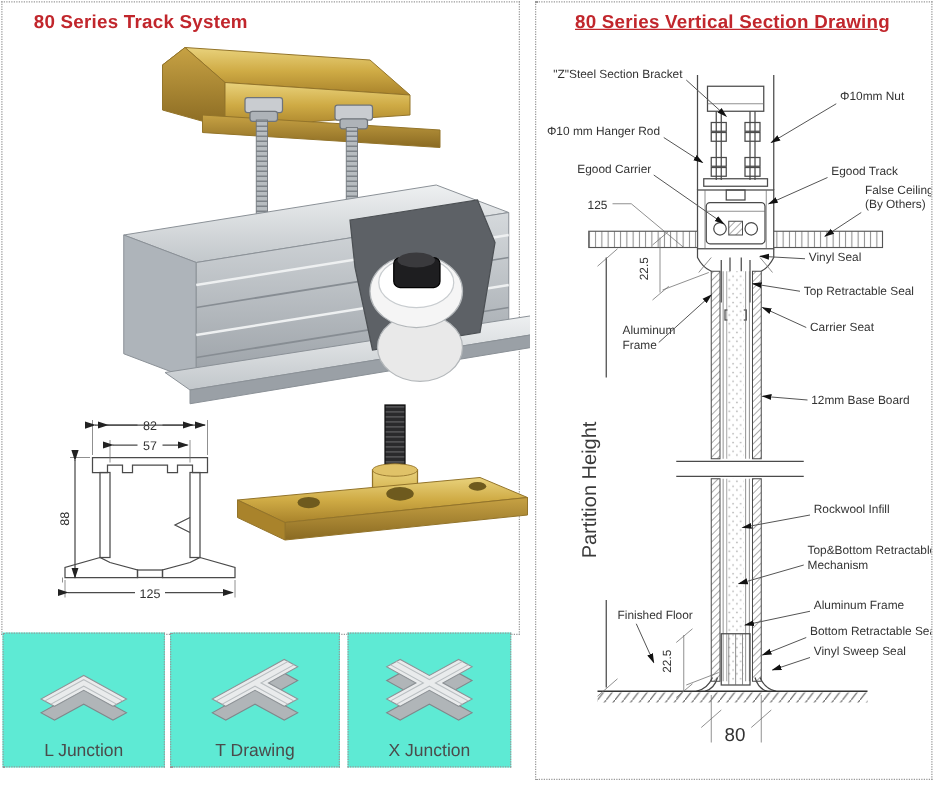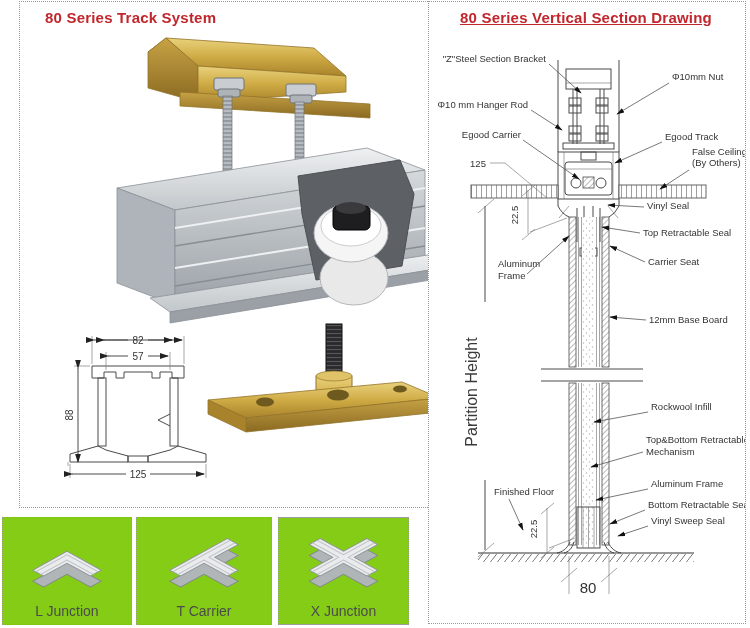--- a/index.html
+++ b/index.html
@@ -1,24 +1,24 @@
 <!DOCTYPE html>
 <html><head>
 <meta charset="utf-8">
 <style>
   html,body{margin:0;padding:0;}
   body{width:750px;height:628px;position:relative;background:#fff;overflow:hidden;
        font-family:"Liberation Sans",sans-serif;}
   .panel{position:absolute;border:1px dotted #999;background:#fff;box-sizing:border-box;}
-  #left-panel{left:19px;top:1px;width:415px;height:507px;}
+  #left-panel{left:1px;top:1px;width:415px;height:507px;}
   #right-panel{left:428px;top:1px;width:318px;height:623px;}
   .panel-title{position:absolute;left:25px;top:7px;font-size:15px;font-weight:bold;
                color:#c1262c;letter-spacing:.2px;white-space:nowrap;}
-  .jbox{position:absolute;top:517px;height:108px;border:1px dotted #999;
-        background:#84cc16;box-sizing:border-box;}
+  .jbox{position:absolute;top:506px;height:108px;border:1px dotted #999;
+        background:#5eead4;box-sizing:border-box;}
   #jbox-l{left:2px;width:130px;}
   #jbox-t{left:136px;width:136px;}
   #jbox-x{left:278px;width:131px;}
   .jcaption{position:absolute;bottom:5px;left:0;width:100%;text-align:center;
             font-size:14px;color:#4b4b4b;}
   .jicon{position:absolute;left:0;top:2px;width:100%;height:78px;}
   svg{display:block;}
   .lbl{font-family:"Liberation Sans",sans-serif;font-size:9.5px;fill:#333;}
   .lbl-big{font-family:"Liberation Sans",sans-serif;font-size:16px;fill:#3a3a3a;}
   .dimtxt{font-family:"Liberation Sans",sans-serif;font-size:10px;fill:#333;}
@@ -178,21 +178,21 @@
     <g transform="translate(60,44)">
       <g transform="translate(0,13) scale(1,0.55) rotate(-45)">
         <path d="M-48,-9 H48 V9 H9 V48 H-9 V9 H-48 Z" fill="#b0b5b8" stroke="#81878b" stroke-width="1.5"></path>
       </g>
       <g transform="scale(1,0.55) rotate(-45)">
         <path d="M-48,-9 H48 V9 H9 V48 H-9 V9 H-48 Z" fill="#e9ebec" stroke="#8d9296" stroke-width="1.5"></path>
         <path d="M-48,-4 H48 M-48,4 H-4 V48 M48,4 H4 V48" fill="none" stroke="#b9bec1" stroke-width="1.5"></path>
       </g>
     </g>
   </svg>
-  <div class="jcaption">T Carrier</div>
+  <div class="jcaption">T Drawing</div>
 </div>
 <div id="jbox-x" class="jbox">
   <svg class="jicon" viewBox="0 0 120 92" preserveAspectRatio="xMidYMid meet">
     <g transform="translate(60,44)">
       <g transform="translate(0,13) scale(1,0.55) rotate(-45)">
         <path d="M-9,-48 H9 V-9 H48 V9 H9 V48 H-9 V9 H-48 V-9 H-9 Z" fill="#b0b5b8" stroke="#81878b" stroke-width="1.5"></path>
       </g>
       <g transform="scale(1,0.55) rotate(-45)">
         <path d="M-9,-48 H9 V-9 H48 V9 H9 V48 H-9 V9 H-48 V-9 H-9 Z" fill="#e9ebec" stroke="#8d9296" stroke-width="1.5"></path>
         <path d="M-4,-48 V-4 H-48 M4,-48 V-4 H48 M-48,4 H-4 V48 M48,4 H4 V48" fill="none" stroke="#b9bec1" stroke-width="1.5"></path>

